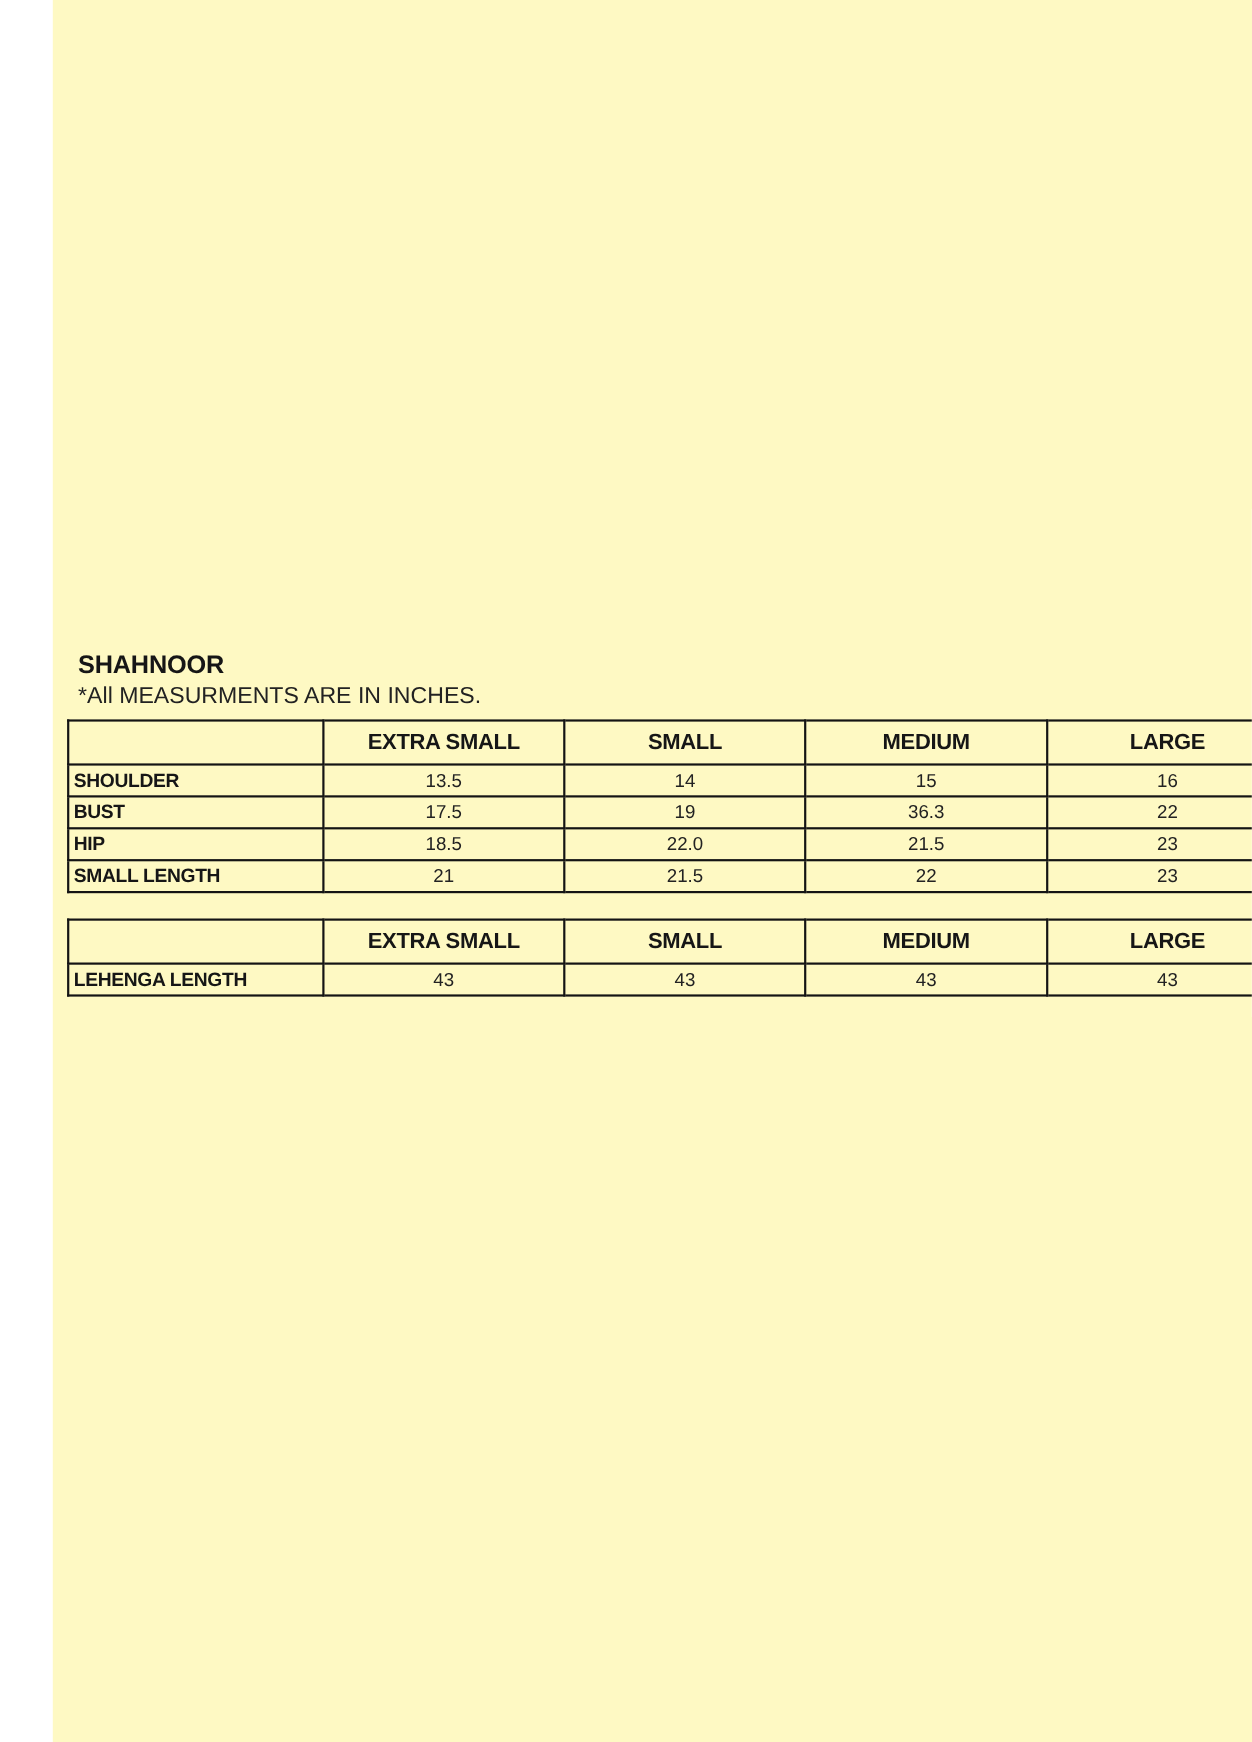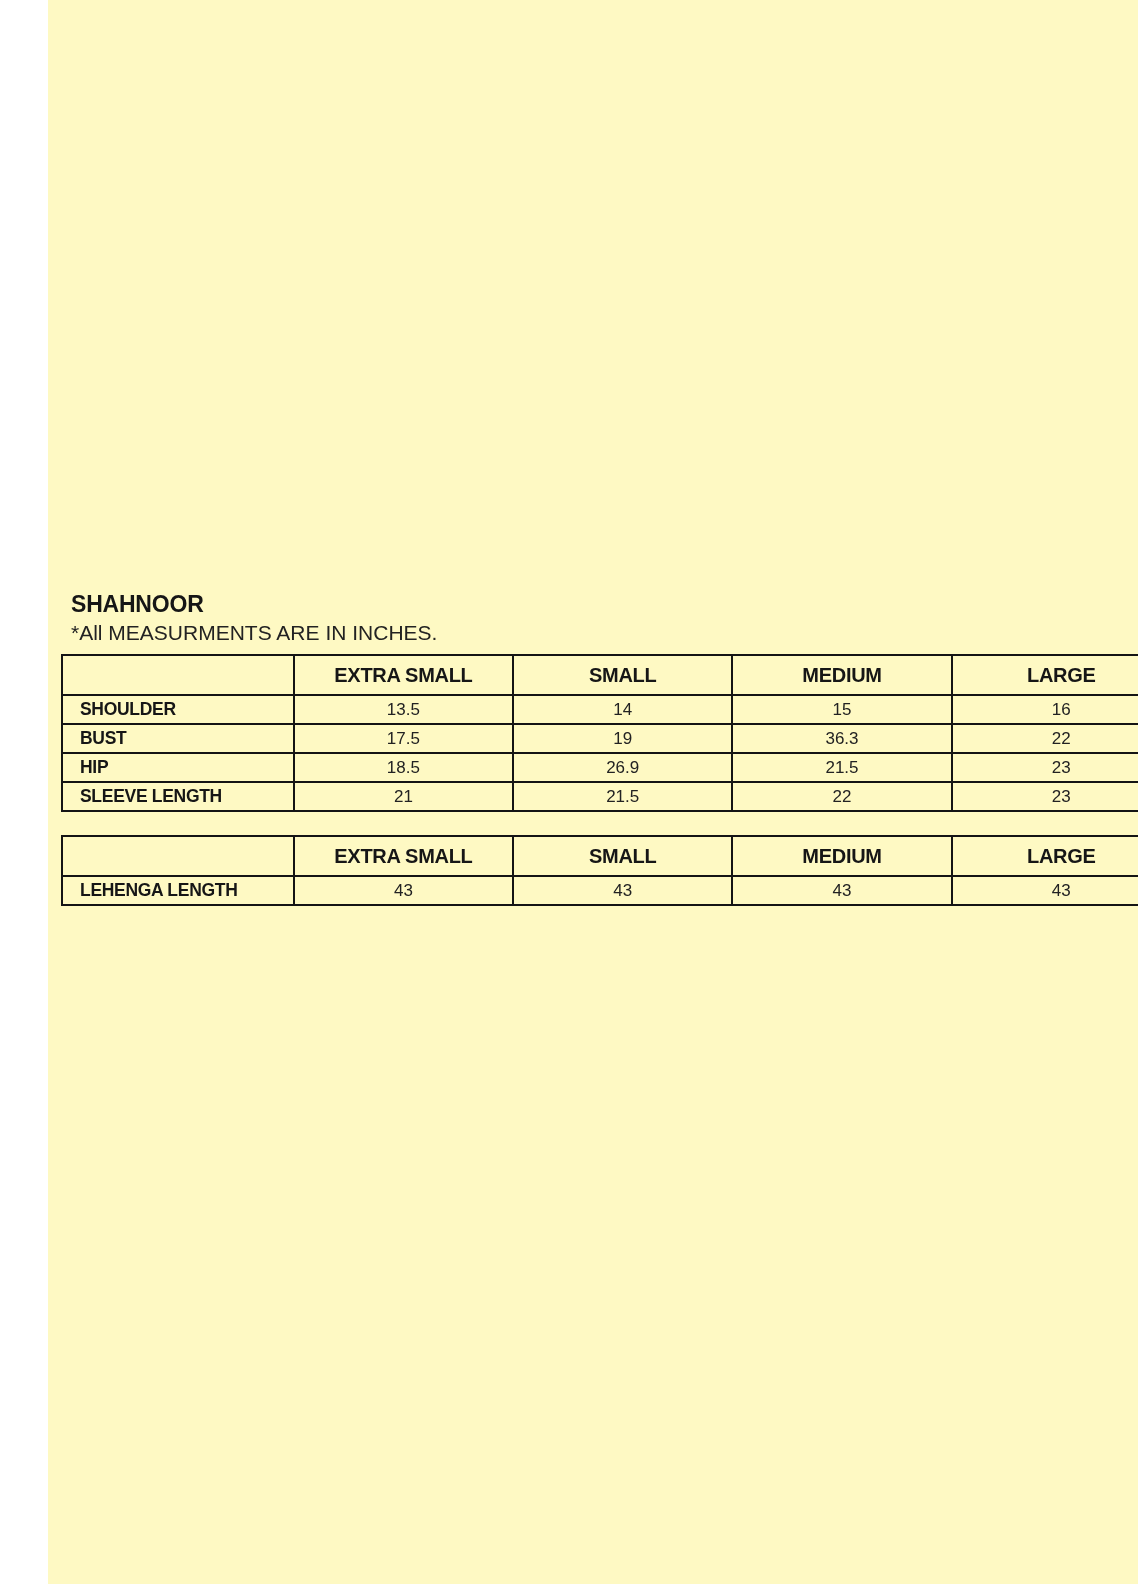--- a/index.html
+++ b/index.html
@@ -50,21 +50,21 @@
     font-weight: bold;
     text-align: center;
     letter-spacing: -0.3px;
     color: #161616;
   }
   table.size-table td.row-label {
     height: 25px;
     font-size: 17.5px;
     font-weight: bold;
     text-align: left;
-    padding-left: 17px;
+    padding-left: 4px;
     letter-spacing: -0.3px;
     color: #161616;
   }
   table.size-table td.value {
     height: 25px;
     font-size: 17px;
     text-align: center;
     color: #222222;
   }
   .table-gap { height: 23px; }
@@ -106,26 +106,26 @@
         <tr>
           <td class="row-label">BUST</td>
           <td class="value">17.5</td>
           <td class="value">19</td>
           <td class="value">36.3</td>
           <td class="value">22</td>
         </tr>
         <tr>
           <td class="row-label">HIP</td>
           <td class="value">18.5</td>
-          <td class="value">26.9</td>
+          <td class="value">22.0</td>
           <td class="value">21.5</td>
           <td class="value">23</td>
         </tr>
         <tr>
-          <td class="row-label">SLEEVE LENGTH</td>
+          <td class="row-label">SMALL LENGTH</td>
           <td class="value">21</td>
           <td class="value">21.5</td>
           <td class="value">22</td>
           <td class="value">23</td>
         </tr>
       </tbody>
     </table>
 
     <div class="table-gap"></div>
 

